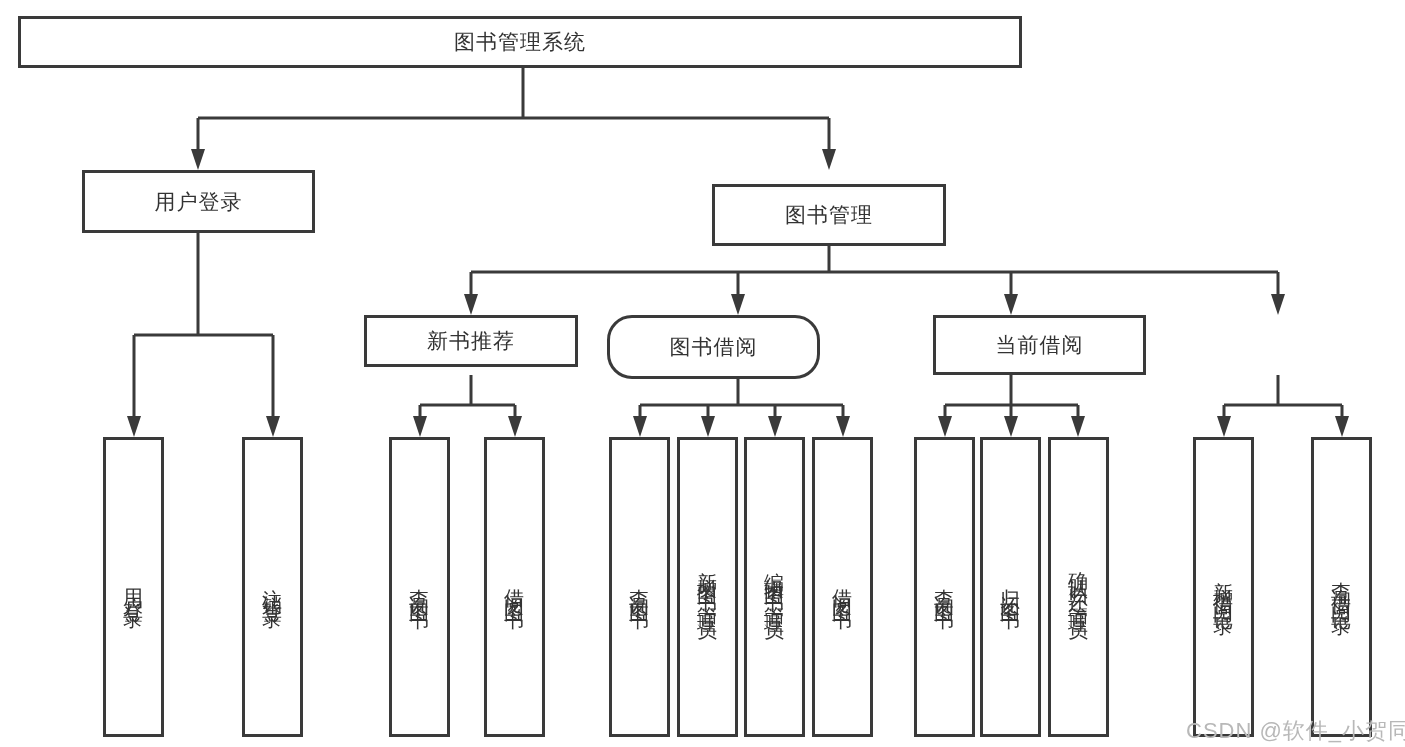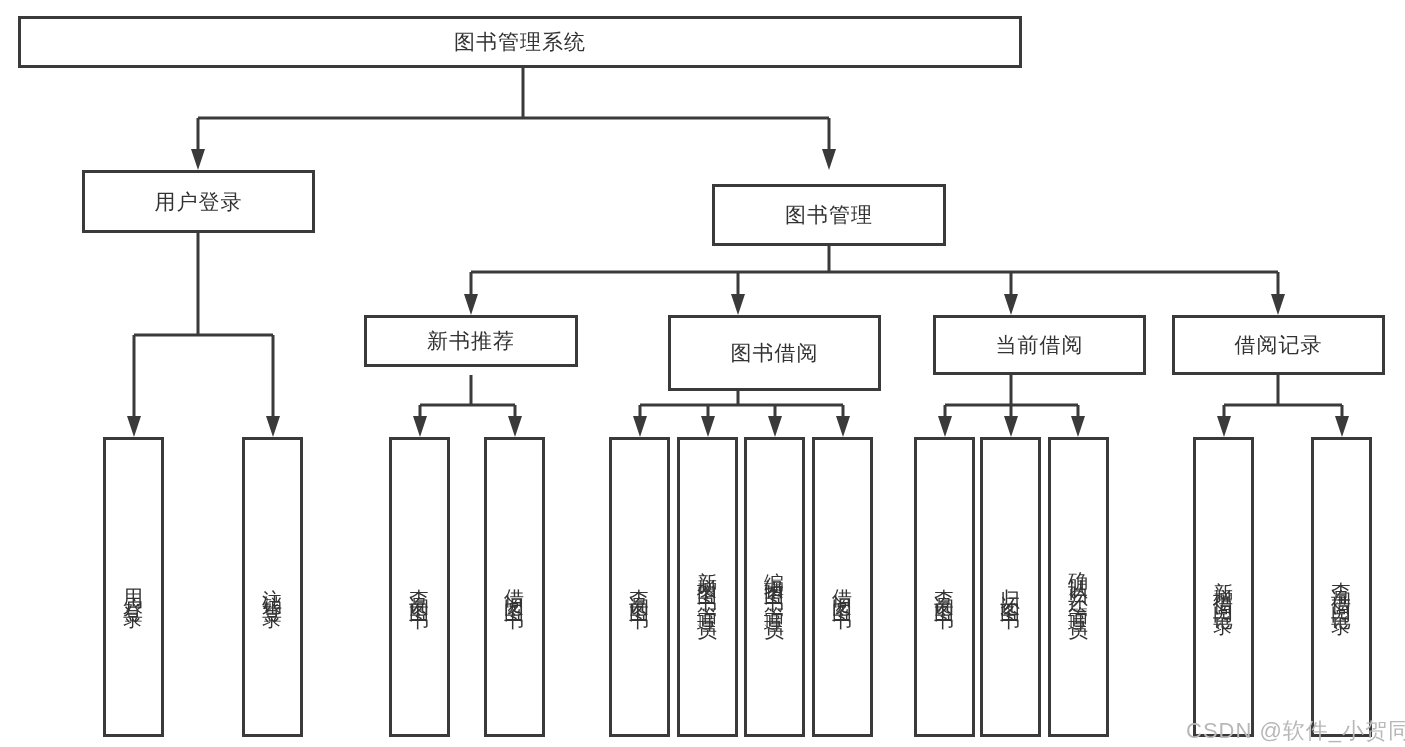--- a/index.html
+++ b/index.html
@@ -115,23 +115,22 @@
       <polygon points="1335,416 1349,416 1342,437"></polygon>
     </g>
   </svg>
 
   <div class="node h-node" style="left:18px; top:16px; width:1004px; height:52px;">图书管理系统</div>
 
   <div class="node h-node" style="left:82px; top:170px; width:233px; height:63px;">用户登录</div>
   <div class="node h-node" style="left:712px; top:184px; width:234px; height:62px;">图书管理</div>
 
   <div class="node h-node" style="left:364px; top:315px; width:214px; height:52px;">新书推荐</div>
-  <div class="node h-node" style="left:668px; top:315px; width:213px; height:76px;">图书借阅</div>
+  <div class="node h-node" style="left:607px; top:315px; width:213px; height:64px;border-radius:25px;">图书借阅</div>
   <div class="node h-node" style="left:905px; top:315px; width:213px; height:60px;margin-left:28px;">当前借阅</div>
-  <div class="node h-node" style="left:1172px; top:315px; width:213px; height:60px;">借阅记录</div>
 
   <div class="node v-node" style="left:103px;">用户登录</div>
   <div class="node v-node" style="left:242px;">注销登录</div>
   <div class="node v-node" style="left:389px;">查询图书</div>
   <div class="node v-node" style="left:484px;">借阅图书</div>
   <div class="node v-node" style="left:609px;">查询图书</div>
   <div class="node v-node" style="left:677px;">新增图书（管理员）</div>
   <div class="node v-node" style="left:744px;">编辑图书（管理员）</div>
   <div class="node v-node" style="left:812px;">借阅图书</div>
   <div class="node v-node" style="left:914px;">查询图书</div>

